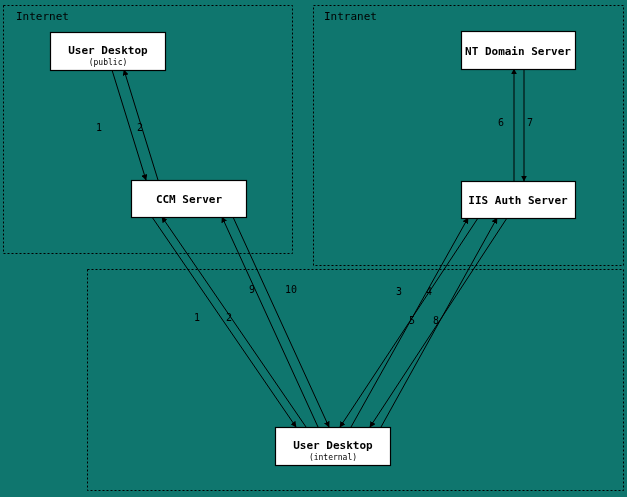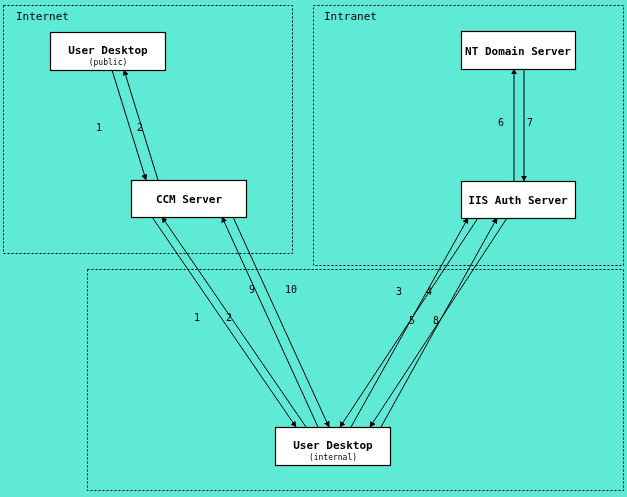--- a/index.html
+++ b/index.html
@@ -4,21 +4,21 @@
 <style>
   html, body {
     margin: 0;
     padding: 0;
     background: #ffffff;
   }
   #canvas-wrap {
     position: relative;
     width: 627px;
     height: 497px;
-    background: #5eead4;
+    background: #0f766e;
     font-family: "DejaVu Sans Mono", "Liberation Mono", monospace;
     overflow: hidden;
   }
   svg#diagram {
     position: absolute;
     left: 0;
     top: 0;
     width: 627px;
     height: 497px;
   }

